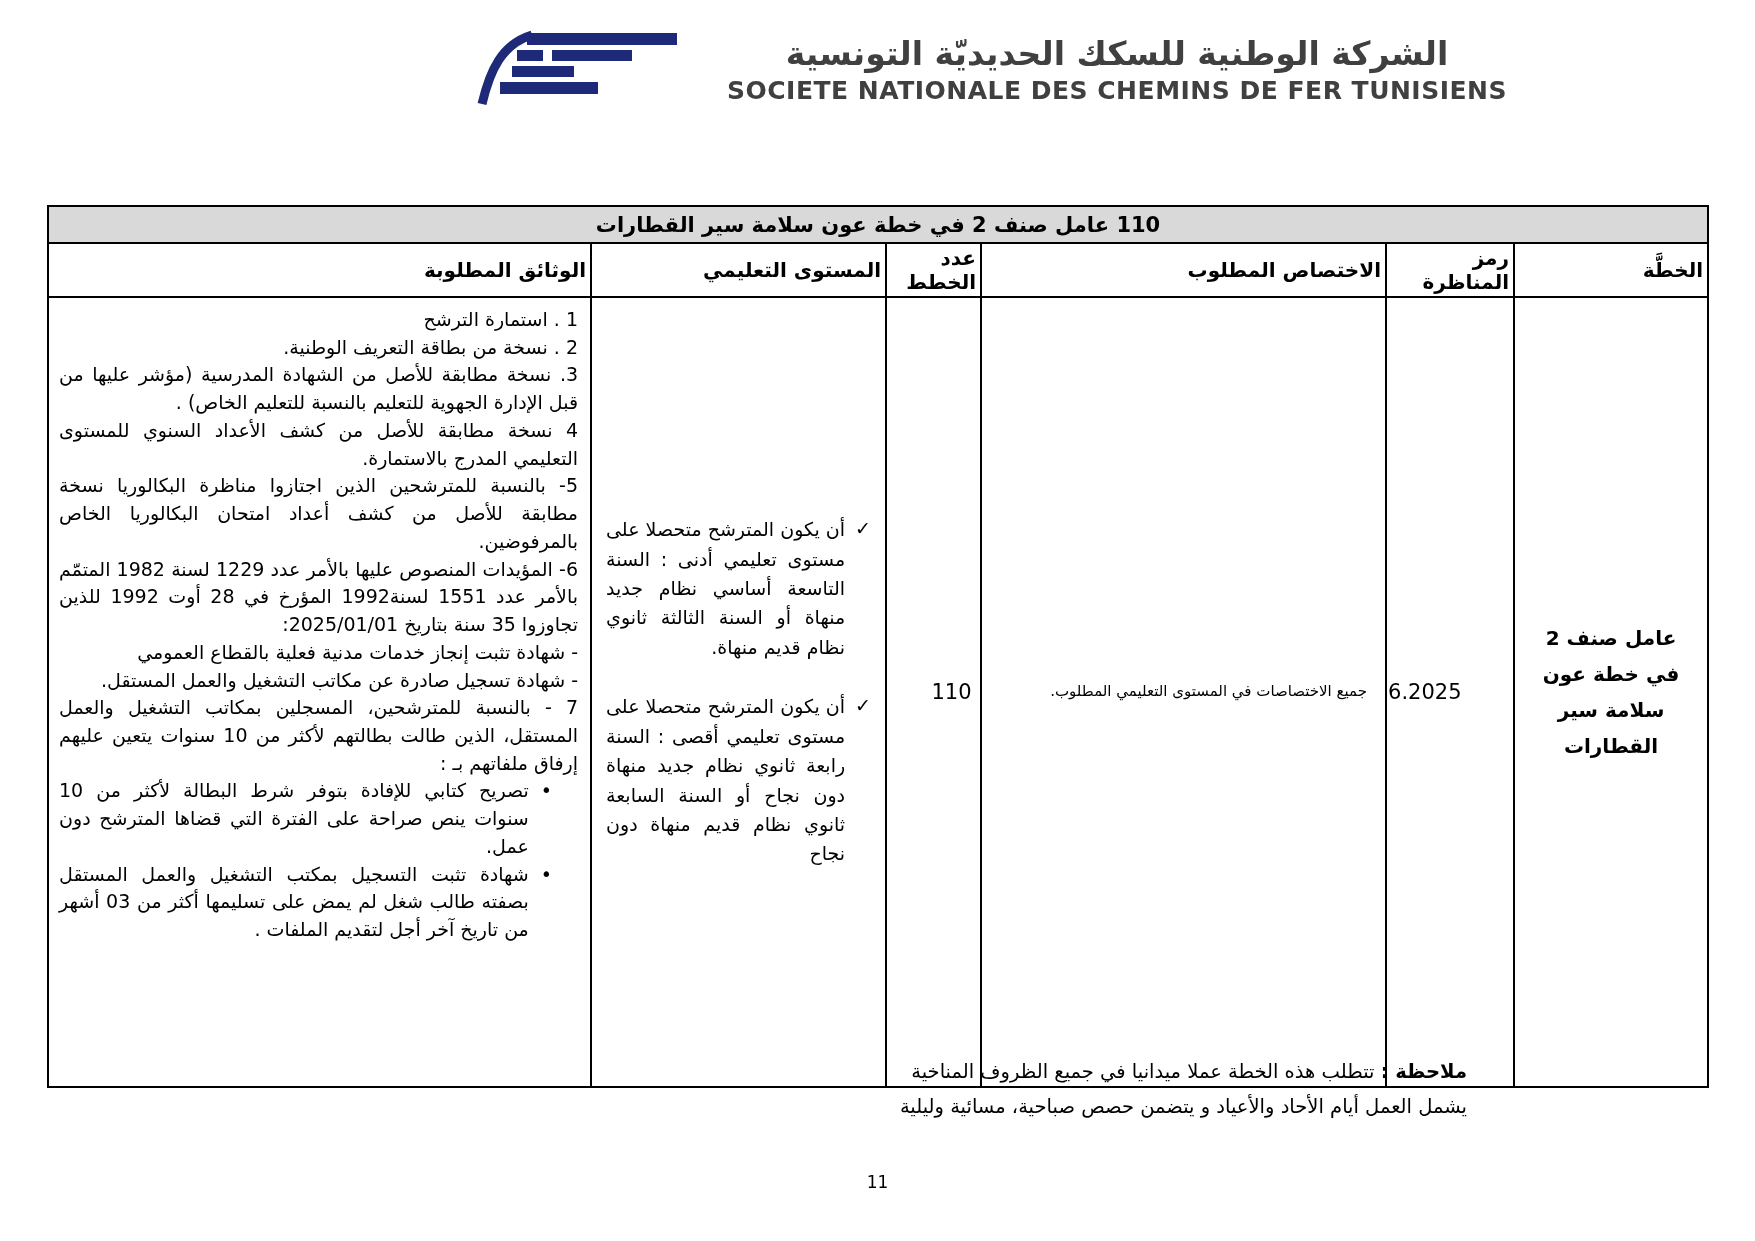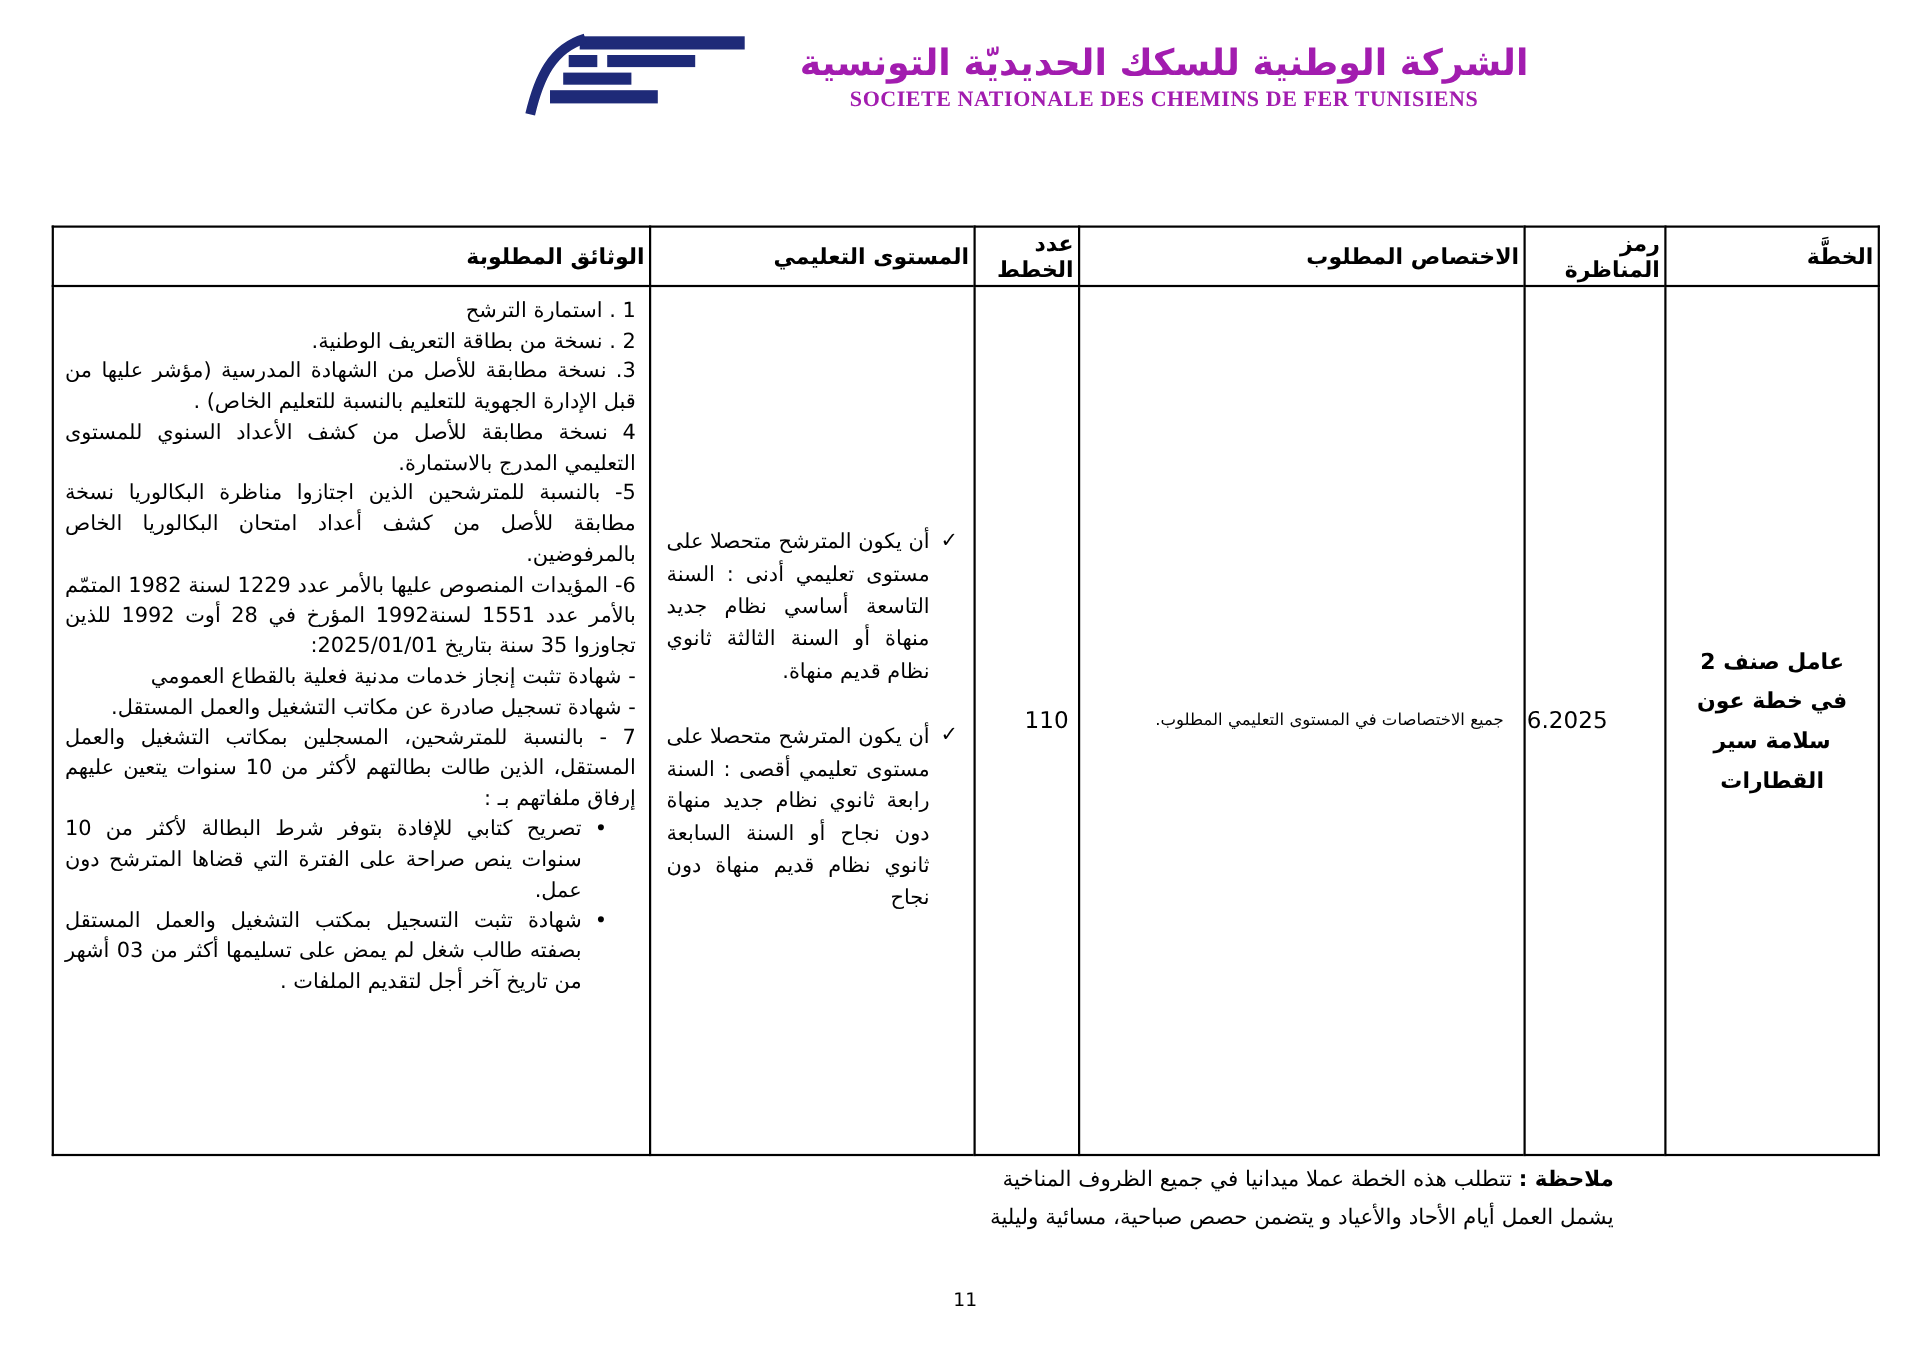--- a/index.html
+++ b/index.html
@@ -11,23 +11,23 @@
     background: #ffffff;
     font-family: "DejaVu Sans", sans-serif;
     color: #000;
     direction: rtl;
     overflow: hidden;
   }
 
   
   .brand-header { position: absolute; top: 28px; left: 470px; width: 840px; display: flex; align-items: center; gap: 42px; direction: ltr; }
   .logo-wrap { flex: 0 0 auto; }
-  .brand-text { flex: 1 1 auto; text-align: center; color: #a21caf; direction: rtl; }
+  .brand-text { flex: 1 1 auto; text-align: center; color: #404040; direction: rtl; }
   .brand-arabic { font-size: 33px; font-weight: bold; line-height: 1.15; white-space: nowrap; }
-  .brand-french { font-size: 20px; font-weight: bold; letter-spacing: 0.5px; margin-top: 4px; white-space: nowrap; direction: ltr; font-family: Liberation Serif, serif; }
+  .brand-french { font-size: 25px; font-weight: bold; letter-spacing: 0.5px; margin-top: 4px; white-space: nowrap; direction: ltr; }
 
   
   table.offer-table {
     position: absolute;
     top: 205px;
     left: 47px;
     width: 1660px;
     border-collapse: collapse;
     table-layout: fixed;
     direction: rtl;
@@ -121,20 +121,23 @@
   <table class="offer-table">
     <colgroup>
       <col style="width:194px">
         <col style="width:128px">
         <col style="width:405px">
       <col style="width:95px">
         <col style="width:295px">
         <col style="width:543px">
     </colgroup>
     <tbody>
+      <tr class="title-row">
+        <td colspan="6">110 عامل صنف 2 في خطة عون سلامة سير القطارات</td>
+      </tr>
       <tr class="head-row">
         <th>الخطَّة</th>
         <th>رمز المناظرة</th>
         <th>الاختصاص المطلوب</th>
         <th>عدد الخطط</th>
         <th>المستوى التعليمي</th>
         <th>الوثائق المطلوبة</th>
       </tr>
       <tr class="body-row">
         <td class="cell-plan">عامل صنف 2 في خطة عون سلامة سير القطارات</td>

